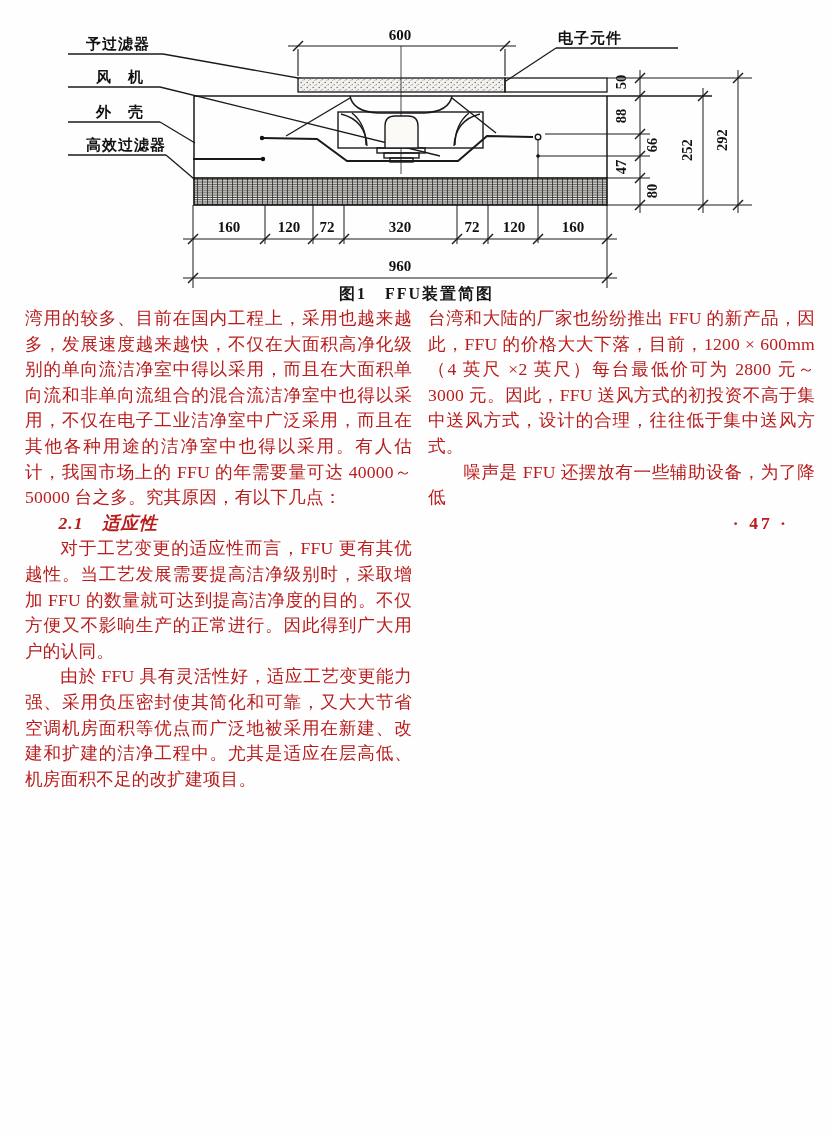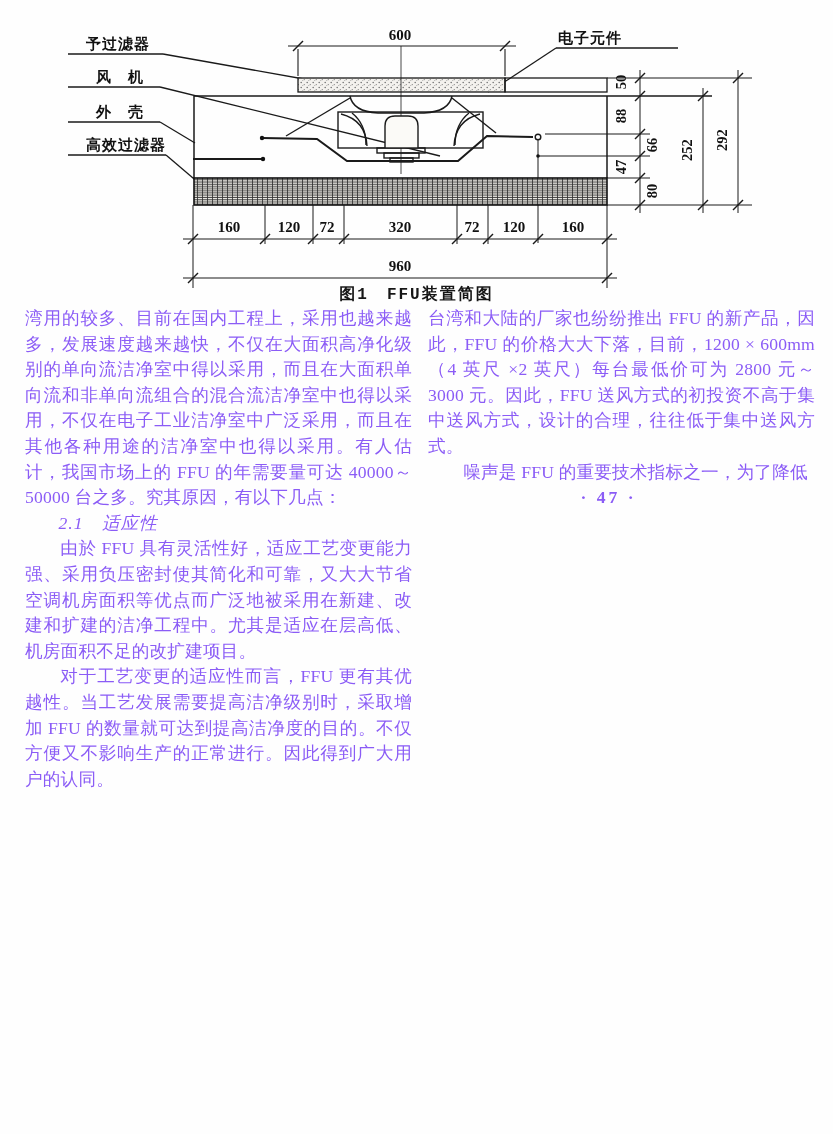--- a/index.html
+++ b/index.html
@@ -10,36 +10,36 @@
   }
   .page{position:absolute;inset:0;background:#fefefe;}
   
   .figure-wrap{position:absolute;top:16px;left:0;width:833px;height:282px;}
   svg text{fill:#111;}
   .lbl{font:bold 15px "Liberation Serif","DejaVu Serif",serif;letter-spacing:1px;}
   .dimtxt{font:bold 15px "Liberation Serif","DejaVu Serif",serif;}
   .dimtxt-sm{font:bold 14.5px "Liberation Serif","DejaVu Serif",serif;}
   .figure-caption{
     position:absolute;top:284px;left:0;width:833px;text-align:center;
-    font-size:16px;font-weight:bold;letter-spacing:2px;font-family:Liberation Mono, monospace;
+    font-size:16px;font-weight:bold;letter-spacing:2px;
   }
   
   .columns{
     position:absolute;top:306px;left:25px;width:790px;
     display:flex;gap:16px;
   }
   .col{
     width:387px;font-size:17.6px;line-height:25.6px;
-    text-align:justify;letter-spacing:0.2px;color:#8b5cf6;
+    text-align:justify;letter-spacing:0.2px;color:#b91c1c;
   }
   .col p{margin:0;text-indent:2em;}
   .col p.cont{text-indent:0;}
-  .col p.sec{font-weight:normal;font-style:italic;text-indent:1.9em;letter-spacing:1px;}
+  .col p.sec{font-weight:bold;font-style:italic;text-indent:1.9em;letter-spacing:1px;}
   .pagenum{
-    text-align:center;padding-right:26px;font-weight:bold;
+    text-align:right;padding-right:26px;font-weight:bold;
     letter-spacing:3px;line-height:25.6px;
   }
 </style>
 </head>
 <body>
 
 <div class="page">
 
   <div class="figure-wrap">
     <svg width="833" height="282" viewBox="0 0 833 282">
@@ -228,23 +228,23 @@
       </g>
     </svg>
   </div>
 
   <div class="figure-caption">图1　FFU装置简图</div>
 
   <div class="columns">
     <div class="col">
       <p class="cont">湾用的较多、目前在国内工程上，采用也越来越多，发展速度越来越快，不仅在大面积高净化级别的单向流洁净室中得以采用，而且在大面积单向流和非单向流组合的混合流洁净室中也得以采用，不仅在电子工业洁净室中广泛采用，而且在其他各种用途的洁净室中也得以采用。有人估计，我国市场上的 FFU 的年需要量可达 40000～50000 台之多。究其原因，有以下几点：</p>
       <p class="sec">2.1　适应性</p>
+      <p>对于工艺变更的适应性而言，FFU 更有其优越性。当工艺发展需要提高洁净级别时，采取增加 FFU 的数量就可达到提高洁净度的目的。不仅方便又不影响生产的正常进行。因此得到广大用户的认同。</p>
       <p>由於 FFU 具有灵活性好，适应工艺变更能力强、采用负压密封使其简化和可靠，又大大节省空调机房面积等优点而广泛地被采用在新建、改建和扩建的洁净工程中。尤其是适应在层高低、机房面积不足的改扩建项目。</p>
-      <p>对于工艺变更的适应性而言，FFU 更有其优越性。当工艺发展需要提高洁净级别时，采取增加 FFU 的数量就可达到提高洁净度的目的。不仅方便又不影响生产的正常进行。因此得到广大用户的认同。</p>
     </div>
     <div class="col">
       <p class="cont">台湾和大陆的厂家也纷纷推出 FFU 的新产品，因此，FFU 的价格大大下落，目前，1200 × 600mm（4 英尺 ×2 英尺）每台最低价可为 2800 元～3000 元。因此，FFU 送风方式的初投资不高于集中送风方式，设计的合理，往往低于集中送风方式。</p>
-      <p>噪声是 FFU 的重要技术指标之一，为了降低</p>
+      <p>噪声是 FFU 还摆放有一些辅助设备，为了降低</p>
       <div class="pagenum">· 47 ·</div>
     </div>
   </div>
 
 </div>
 
 </body></html>

